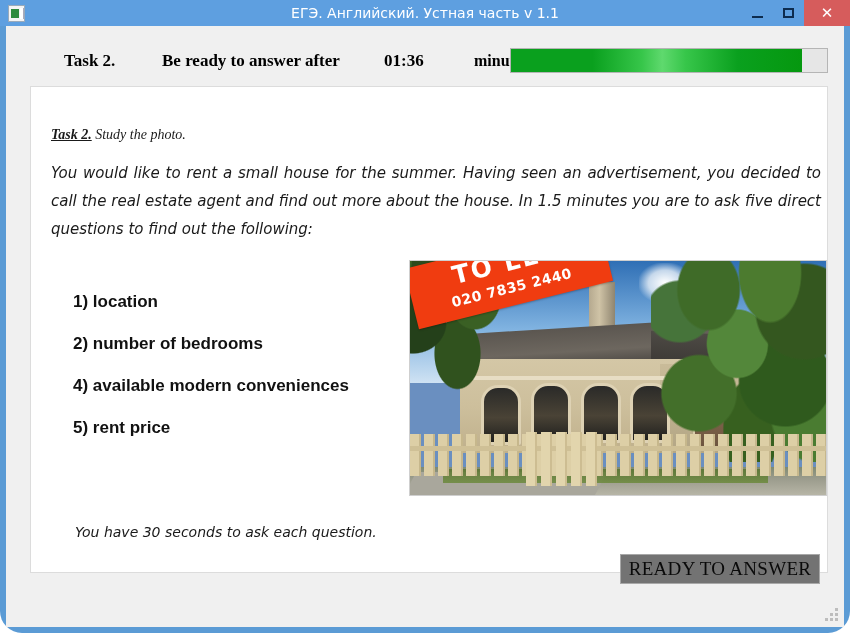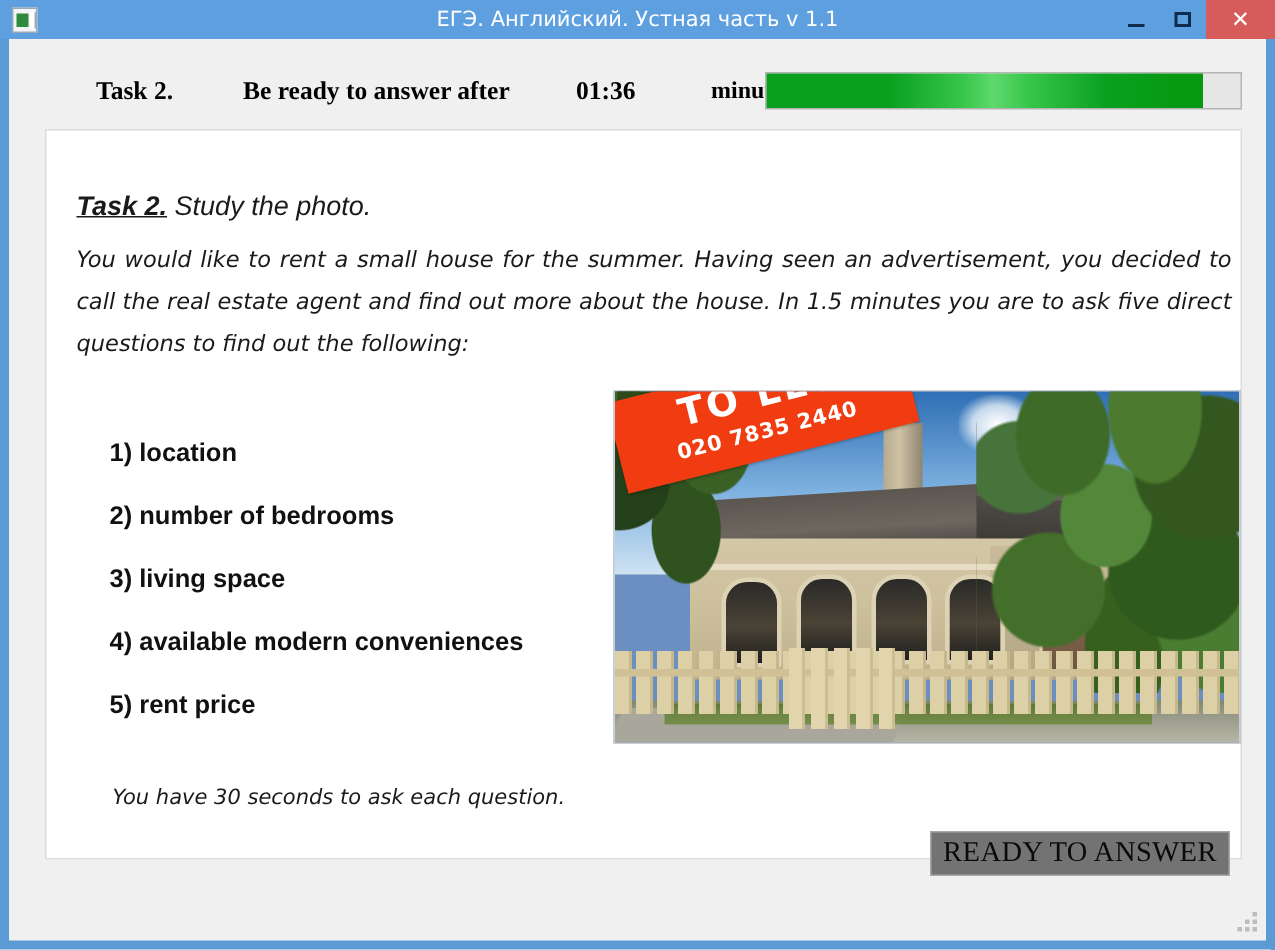--- a/index.html
+++ b/index.html
@@ -9,20 +9,21 @@
     overflow: hidden;
   }
   body { font-family: "Liberation Sans", sans-serif; }
 
   .window {
     position: absolute;
     left: 0; top: 0;
     width: 850px; height: 633px;
     background: #5b9bd5;
     box-sizing: border-box;
+    border-radius: 22px;
   }
 
   
   .titlebar {
     position: absolute;
     left: 0; top: 0;
     width: 850px; height: 26px;
     background: #5e9fe0;
     display: flex;
     align-items: center;
@@ -148,24 +149,24 @@
     left: 24px; top: 60px;
     width: 798px; height: 487px;
     background: #ffffff;
     border: 1px solid #dcdcdc;
     box-sizing: border-box;
   }
 
   .task-line {
     position: absolute;
     left: 20px; top: 40px;
-    font-size: 18px;
+    font-size: 14px;
     font-style: italic;
     color: #1a1a1a;
-    font-family: Liberation Sans, sans-serif;
+    font-family: Liberation Serif, serif;
   }
   .task-line .t-bold {
     font-weight: bold;
     text-decoration: underline;
   }
 
   .prompt {
     position: absolute;
     left: 20px; top: 72px;
     width: 770px;
@@ -443,21 +444,20 @@
         <div class="task-line">
           <span class="t-bold">Task 2.</span>
           <span>Study the photo.</span>
         </div>
 
         <div class="prompt">You would like to rent a small house for the summer. Having seen an advertisement, you decided to call the real estate agent and find out more about the house. In 1.5 minutes you are to ask five direct questions to find out the following:</div>
 
         <ul class="qlist">
           <li>1) location</li>
           <li>2) number of bedrooms</li>
-          <li>3) living space</li>
           <li>4) available modern conveniences</li>
           <li>5) rent price</li>
         </ul>
 
         <div class="footnote">You have 30 seconds to ask each question.</div>
 
         <div class="photo">
           <div class="ph-sky"></div>
           <div class="ph-sun"></div>
           <div class="ph-chimney"></div>

